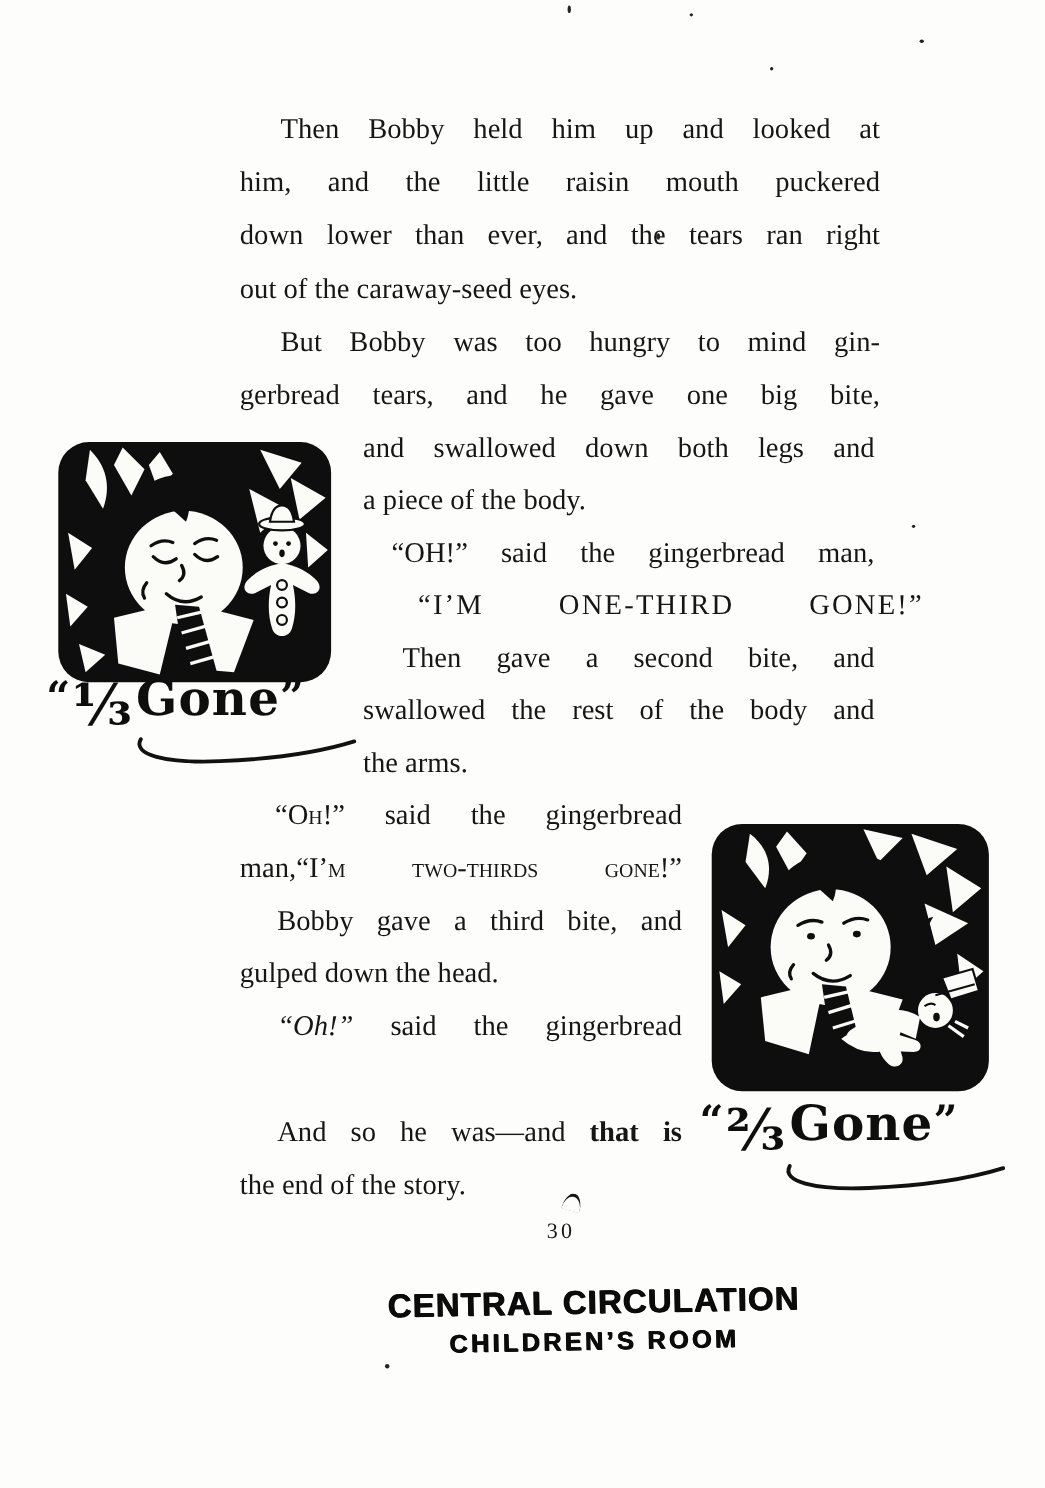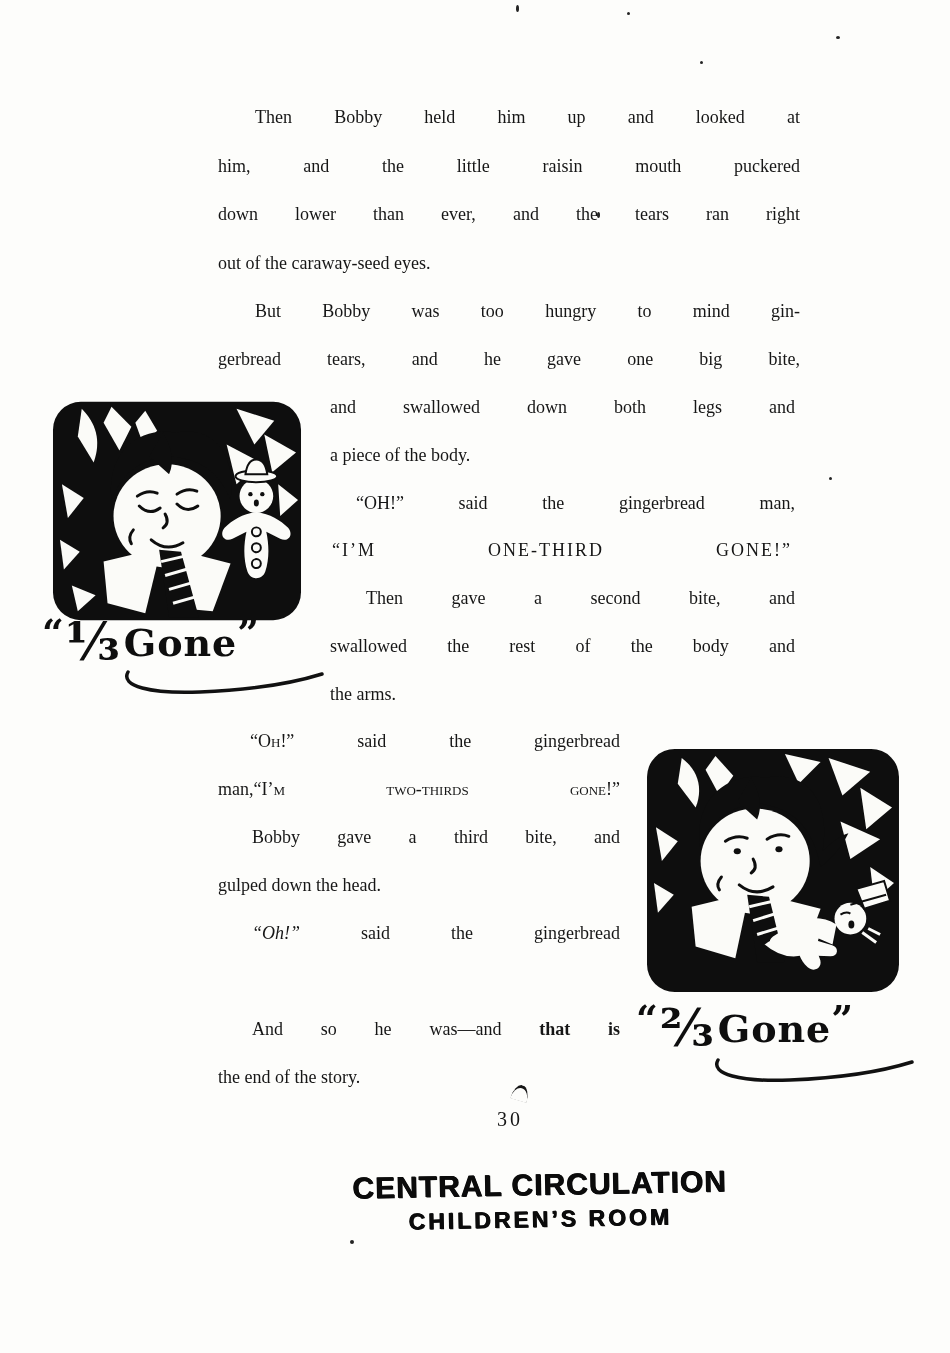--- a/index.html
+++ b/index.html
@@ -1,39 +1,39 @@
 <!DOCTYPE html>
 <html><head>
 <meta charset="utf-8">
 <style>
   html,body { margin:0; padding:0; background:#ffffff; }
   .page {
     position:relative; width:950px; height:1353px; background:#fdfdfb;
     font-family:"Liberation Serif", serif; color:#161616; overflow:hidden;
   }
   .ln {
-    position:absolute; font-size:18px; line-height:34px;
+    position:absolute; font-size:26px; line-height:34px;
     box-sizing:border-box; white-space:nowrap;
   }
   .j  { white-space:normal; text-align:justify; text-align-last:justify; }
   .sc { font-variant:small-caps; }
   .it { font-style:italic; }
   .bd { font-weight:700;font-family:Liberation Serif, serif; }
-  .caps { letter-spacing:2px; word-spacing:6px; }
+  .caps { letter-spacing:2px; word-spacing:6px;margin-left:48px; }
 
   .fig { position:absolute; }
   .fig svg { display:block; }
 
   .cap {
     position:absolute; display:flex; align-items:flex-start;
     font-family:"DejaVu Serif", serif; font-weight:700; color:#0e0e0e;
   }
   .cap .q  { font-size:38px; line-height:1; margin-top:0px; }
   .cap .fr { font-size:52px; line-height:1; margin:2px 4px 0 2px; }
-  .cap .wd { font-size:38px; line-height:1; margin-top:10px; letter-spacing:1px; }
+  .cap .wd { font-size:44px; line-height:1; margin-top:0; letter-spacing:1px; }
   .flour { position:absolute; }
 
   .pageno {
     position:absolute; left:488px; top:1108px; width:44px; text-align:center;
     font-size:20px; letter-spacing:3px;
   }
   .stamp {
     position:absolute; left:330px; top:1168px; width:420px;
     font-family:"Liberation Sans", sans-serif; font-weight:700; color:#0b0b0b;
     text-align:center; transform:rotate(-1.1deg);

